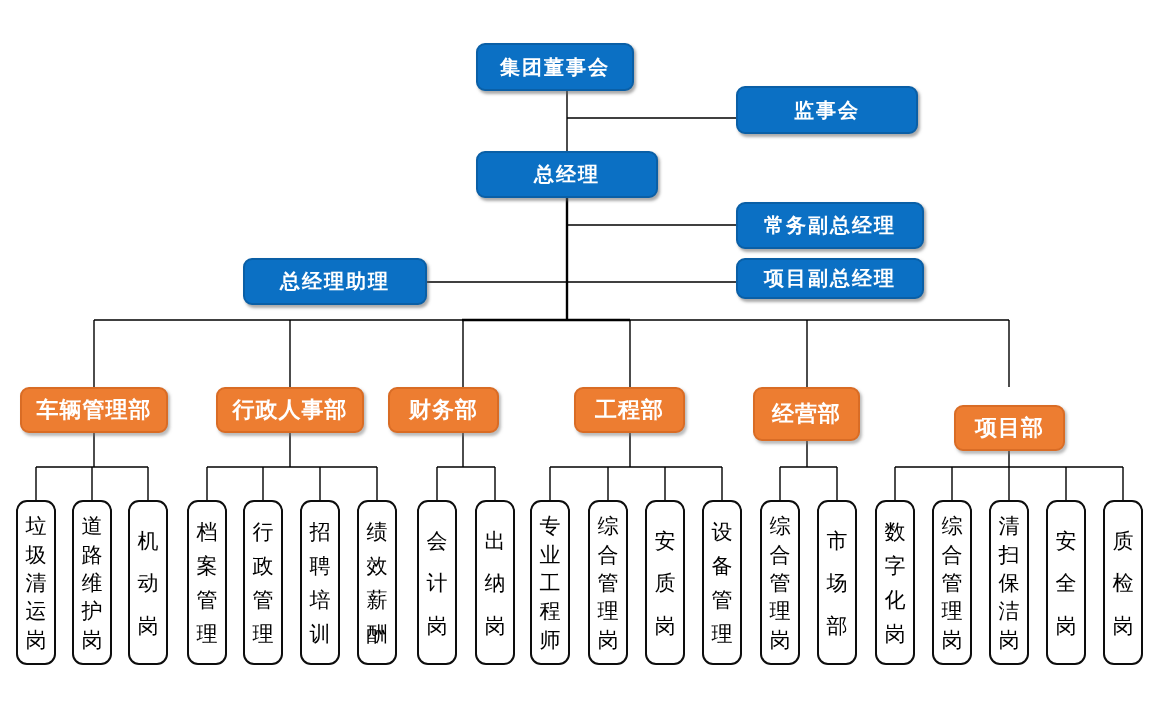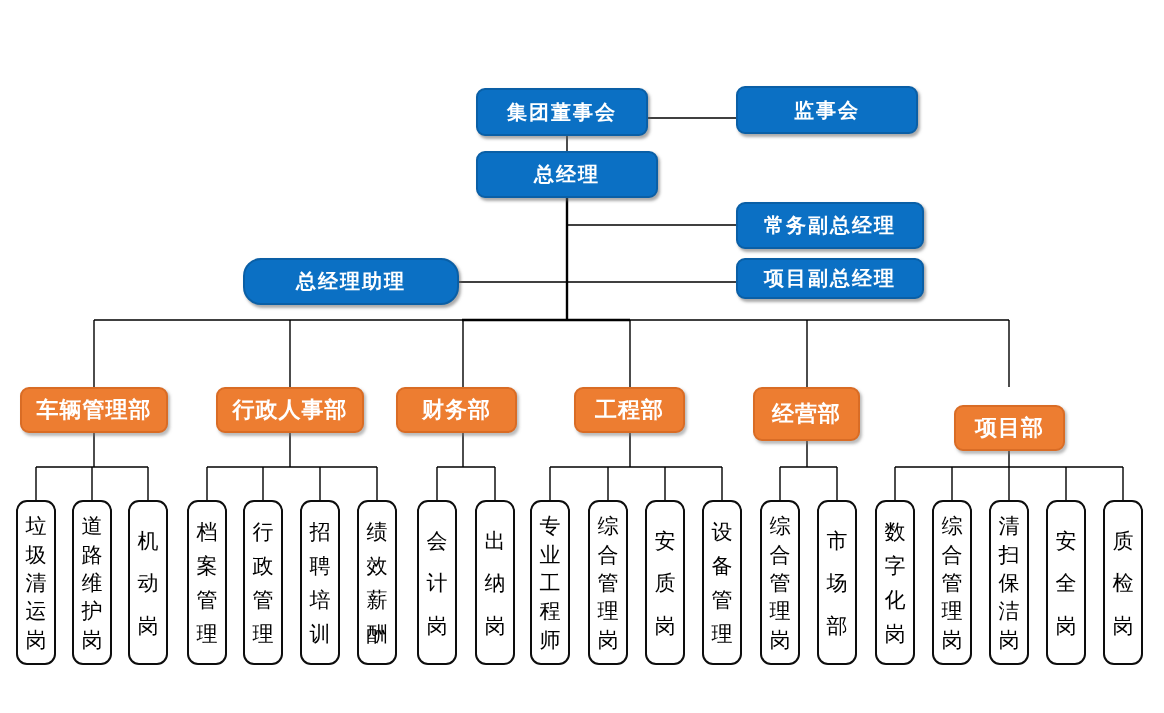--- a/index.html
+++ b/index.html
@@ -122,30 +122,30 @@
     <line x1="722" y1="467" x2="722" y2="500" stroke-width="1.4"></line>
     <line x1="780" y1="467" x2="780" y2="500" stroke-width="1.4"></line>
     <line x1="837" y1="467" x2="837" y2="500" stroke-width="1.4"></line>
     <line x1="895" y1="467" x2="895" y2="500" stroke-width="1.4"></line>
     <line x1="952" y1="467" x2="952" y2="500" stroke-width="1.4"></line>
     <line x1="1009" y1="467" x2="1009" y2="500" stroke-width="1.4"></line>
     <line x1="1066" y1="467" x2="1066" y2="500" stroke-width="1.4"></line>
     <line x1="1123" y1="467" x2="1123" y2="500" stroke-width="1.4"></line>
   </svg>
 
-  <div class="node n1" style="left:476px; top:43px;  width:172px; height:48px;margin-top:45px;">集团董事会</div>
+  <div class="node n1" style="left:476px; top:43px;  width:158px; height:48px;">集团董事会</div>
   <div class="node n1" style="left:736px; top:86px;  width:182px; height:48px;">监事会</div>
   <div class="node n1" style="left:476px; top:151px; width:182px; height:47px;">总经理</div>
   <div class="node n1" style="left:736px; top:202px; width:188px; height:47px;">常务副总经理</div>
-  <div class="node n1" style="left:243px; top:258px; width:216px; height:47px;border-radius:18px;">总经理助理</div>
+  <div class="node n1" style="left:243px; top:258px; width:184px; height:47px;">总经理助理</div>
   <div class="node n1" style="left:736px; top:258px; width:188px; height:41px;">项目副总经理</div>
 
   <div class="node n2" style="left:20px;  top:387px; width:148px; height:46px;">车辆管理部</div>
   <div class="node n2" style="left:216px; top:387px; width:148px; height:46px;">行政人事部</div>
-  <div class="node n2" style="left:396px; top:387px; width:121px; height:46px;">财务部</div>
+  <div class="node n2" style="left:388px; top:387px; width:111px; height:46px;">财务部</div>
   <div class="node n2" style="left:574px; top:387px; width:111px; height:46px;">工程部</div>
   <div class="node n2" style="left:753px; top:387px; width:107px; height:54px;">经营部</div>
   <div class="node n2" style="left:954px; top:405px; width:111px; height:46px;">项目部</div>
 
   <div class="node n3" style="left:16px;   top:500px; width:40px; height:165px;">
       <span>垃</span>
       <span>圾</span>
       <span>清</span>
       <span>运</span>
       <span>岗</span>

